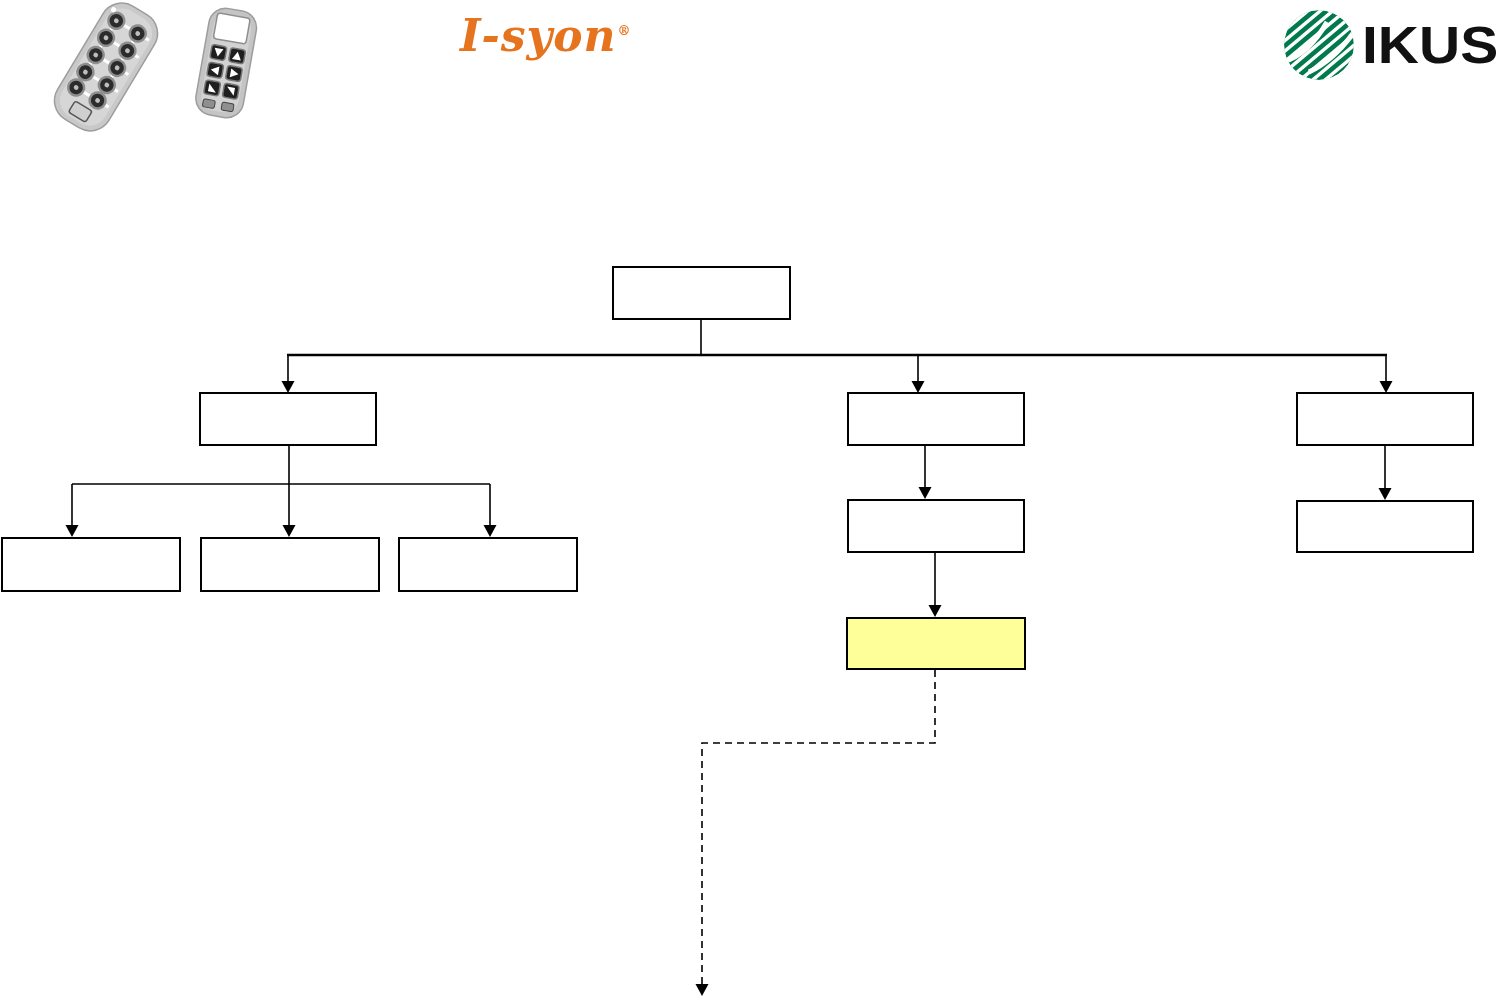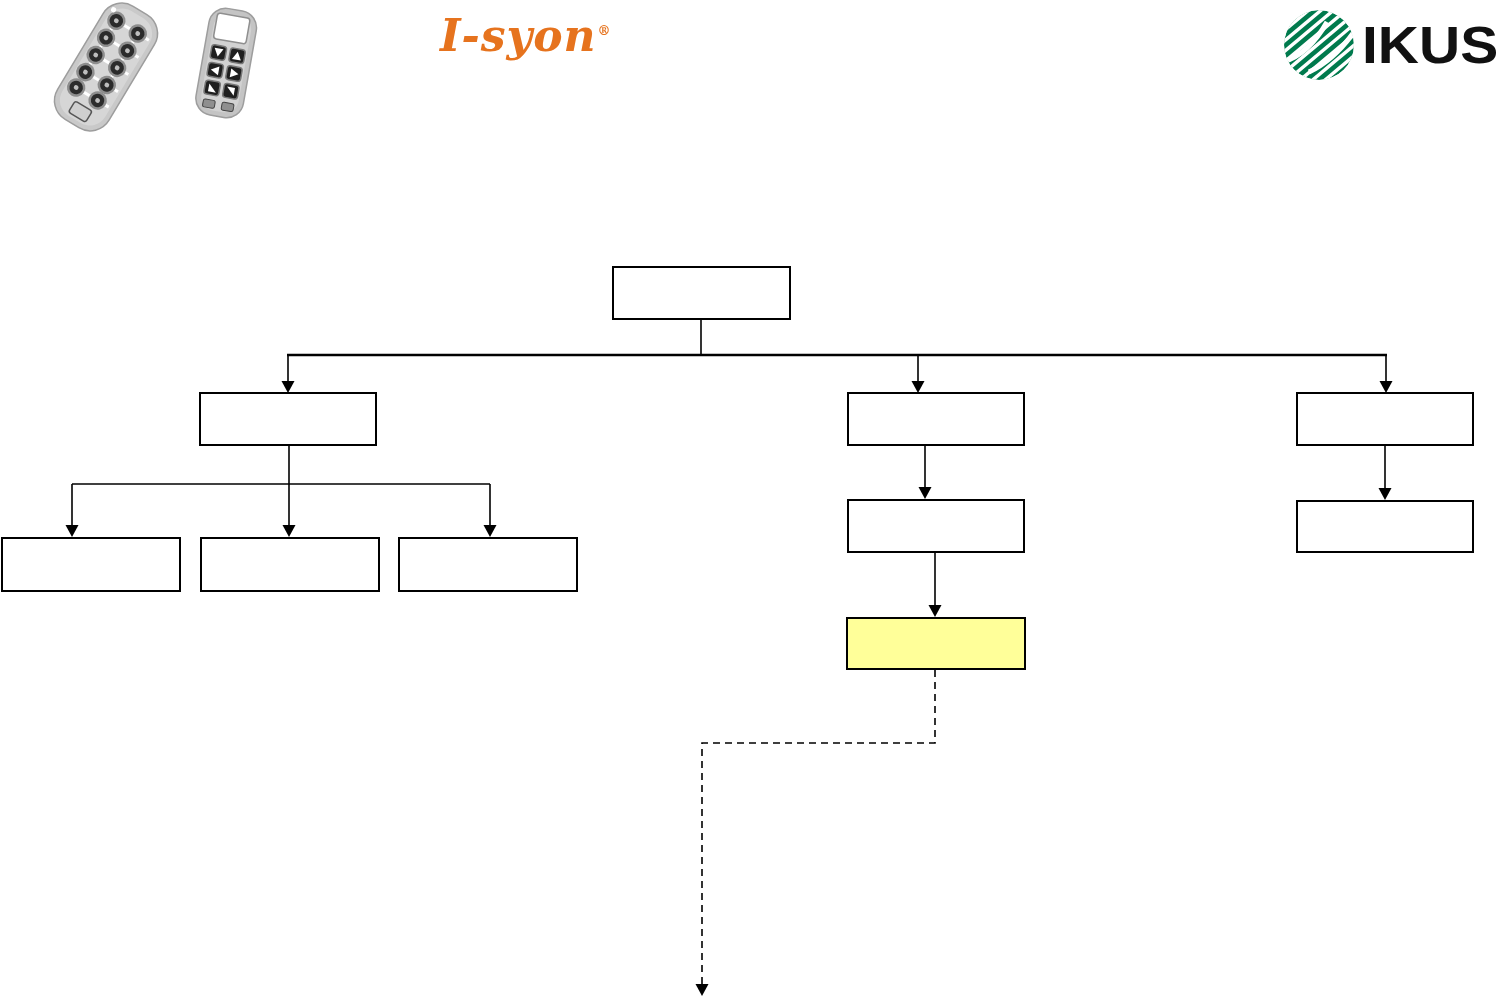--- a/index.html
+++ b/index.html
@@ -5,21 +5,21 @@
   html,body{margin:0;padding:0;background:#fff;}
   .stage{
     position:relative;width:1498px;height:997px;background:#fff;overflow:hidden;
     font-family:"Liberation Sans",sans-serif;
   }
   
   .remote-svg{position:absolute;}
   #remote-large{left:38px;top:0px;width:136px;height:134px;}
   #remote-small{left:182px;top:6px;width:88px;height:116px;}
   .isyon-logo{
-    position:absolute;left:440px;top:14px;
+    position:absolute;left:460px;top:14px;
     font-family:"DejaVu Serif",serif;font-style:italic;font-weight:bold;
     font-size:44px;line-height:1.0;color:var(--isyon-color,#E6731E);
     letter-spacing:1px;white-space:nowrap;
   }
   .isyon-logo sup{font-size:13px;vertical-align:super;margin-left:1px;}
   .ikusi-logo{position:absolute;left:1282px;top:8px;display:flex;align-items:center;}
   .ikusi-globe{width:74px;height:74px;display:block;}
   .globe-fill{fill:var(--ikusi-green,#007A4D);}
   .ikusi-word{
     font-family:"Liberation Sans",sans-serif;font-weight:800;

